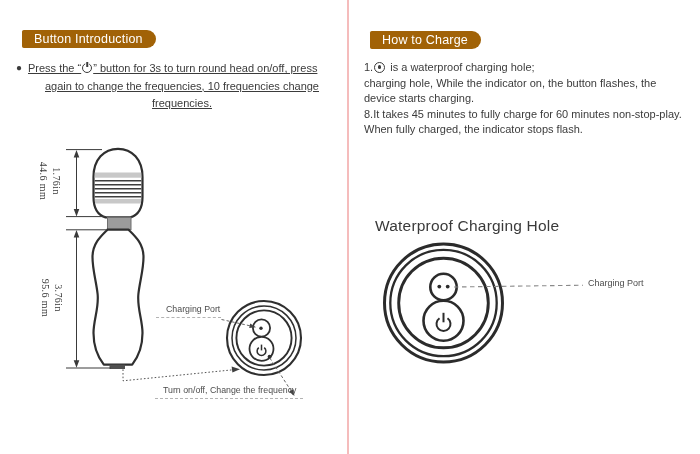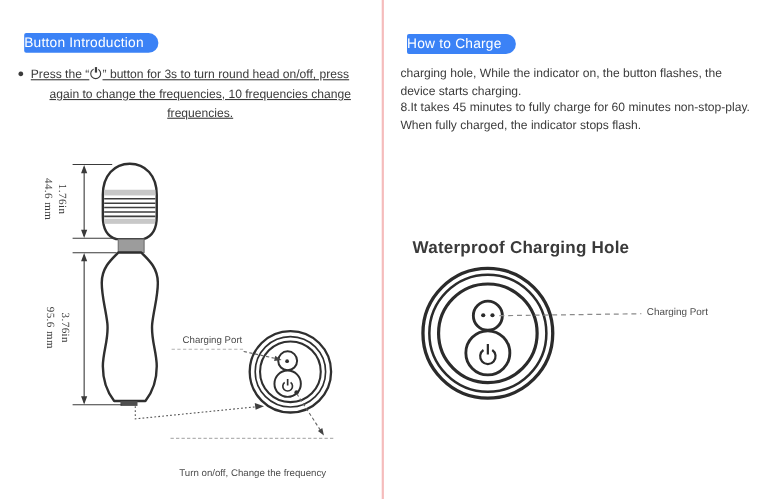--- a/index.html
+++ b/index.html
@@ -1,42 +1,42 @@
 <!DOCTYPE html>
 <html><head>
 <meta charset="utf-8">
 <style>
   html,body{margin:0;padding:0;}
   .page{position:relative;width:700px;height:454px;background:#ffffff;overflow:hidden;
         font-family:"Liberation Sans",sans-serif;color:#3b3b3b;}
   .divider{position:absolute;left:347px;top:0;width:2px;height:454px;background:#f5bcbc;}
-  .badge{position:absolute;background:#3b82f6;color:#ffffff;font-size:12.5px;line-height:18px;
-         height:18px;padding:0 13px 0 0;border-radius:2px 10px 10px 2px;letter-spacing:.2px;white-space:nowrap;}
+  .badge{position:absolute;background:#a16207;color:#ffffff;font-size:12.5px;line-height:18px;
+         height:18px;padding:0 13px 0 12px;border-radius:2px 10px 10px 2px;letter-spacing:.2px;white-space:nowrap;}
   .badge-left{left:22px;top:30px;}
   .badge-right{left:370px;top:31px;}
   .bullet-para{position:absolute;left:16px;top:59px;width:320px;font-size:11px;line-height:17.6px;text-decoration:underline;}
   .bullet-para .cont{padding-left:12px;text-align:center;}
   .bullet{display:inline-block;width:12px;font-size:10px;vertical-align:1px;}
   .steps{position:absolute;left:364px;top:60px;width:334px;font-size:11px;line-height:15.6px;}
   .icon-power{display:inline-block;width:8px;height:8px;border:1.1px solid #3b3b3b;border-radius:50%;
               position:relative;vertical-align:-1px;margin:0 1px;}
   .icon-power::before{content:"";position:absolute;left:50%;transform:translateX(-50%);top:-2.5px;
               width:1.5px;height:5px;background:#3b3b3b;box-shadow:-1px 0 0 #fff,1px 0 0 #fff;}
   .icon-fisheye{display:inline-block;width:9px;height:9px;border:1.2px solid #3b3b3b;border-radius:50%;
               position:relative;vertical-align:-1.5px;margin:0 2px 0 1px;}
   .icon-fisheye::before{content:"";position:absolute;left:50%;top:50%;width:3.6px;height:3.6px;
               margin:-1.8px 0 0 -1.8px;background:#3b3b3b;border-radius:50%;}
-  .diagram-title{position:absolute;left:375px;top:217px;font-size:15.5px;font-weight:bold;color:#3a3a3a;letter-spacing:.2px;}
+  .diagram-title{position:absolute;left:375px;top:217px;font-size:15.5px;font-weight:normal;color:#3a3a3a;letter-spacing:.2px;}
   .dim{position:absolute;font-family:"Liberation Serif",serif;font-size:10px;line-height:12.5px;
        text-align:center;color:#3a3a3a;letter-spacing:.4px;transform:rotate(90deg);white-space:nowrap;}
   .dim-head{left:23px;top:168px;width:52px;height:26px;}
   .dim-body{left:20px;top:285px;width:62px;height:26px;}
   .small-label{position:absolute;font-size:8.8px;color:#4c4c4c;white-space:nowrap;}
   .lbl-cp-left{left:166px;top:304px;}
-  .lbl-turn{left:163px;top:385px;margin-top:40px;}
+  .lbl-turn{left:163px;top:385px;}
   .lbl-cp-right{left:588px;top:278px;font-size:9px;}
   .dash-underline{position:absolute;border-top:1px dashed #b3b3b3;height:0;}
   .ul-cp-left{left:156px;top:317px;width:65px;}
   .ul-turn{left:155px;top:398px;width:148px;}
   .artwork{position:absolute;left:0;top:0;}
 </style>
 </head>
 <body>
 
 <div class="page">
@@ -140,20 +140,21 @@
   <div class="dash-underline ul-cp-left"></div>
 
   <div class="small-label lbl-turn">Turn on/off, Change the frequency</div>
   <div class="dash-underline ul-turn"></div>
 
   <div class="badge badge-right">
     <span>How to Charge</span>
   </div>
 
   <div class="steps">
+    <div><span>1.</span><span class="icon-fisheye"></span><span> is a waterproof charging hole;</span></div>
     <div>charging hole, While the indicator on, the button flashes, the</div>
     <div>device starts charging.</div>
     <div>8.It takes 45 minutes to fully charge for 60 minutes non-stop-play.</div>
     <div>When fully charged, the indicator stops flash.</div>
   </div>
 
   <div class="diagram-title">Waterproof Charging Hole</div>
 
   <div class="small-label lbl-cp-right">Charging Port</div>
 

